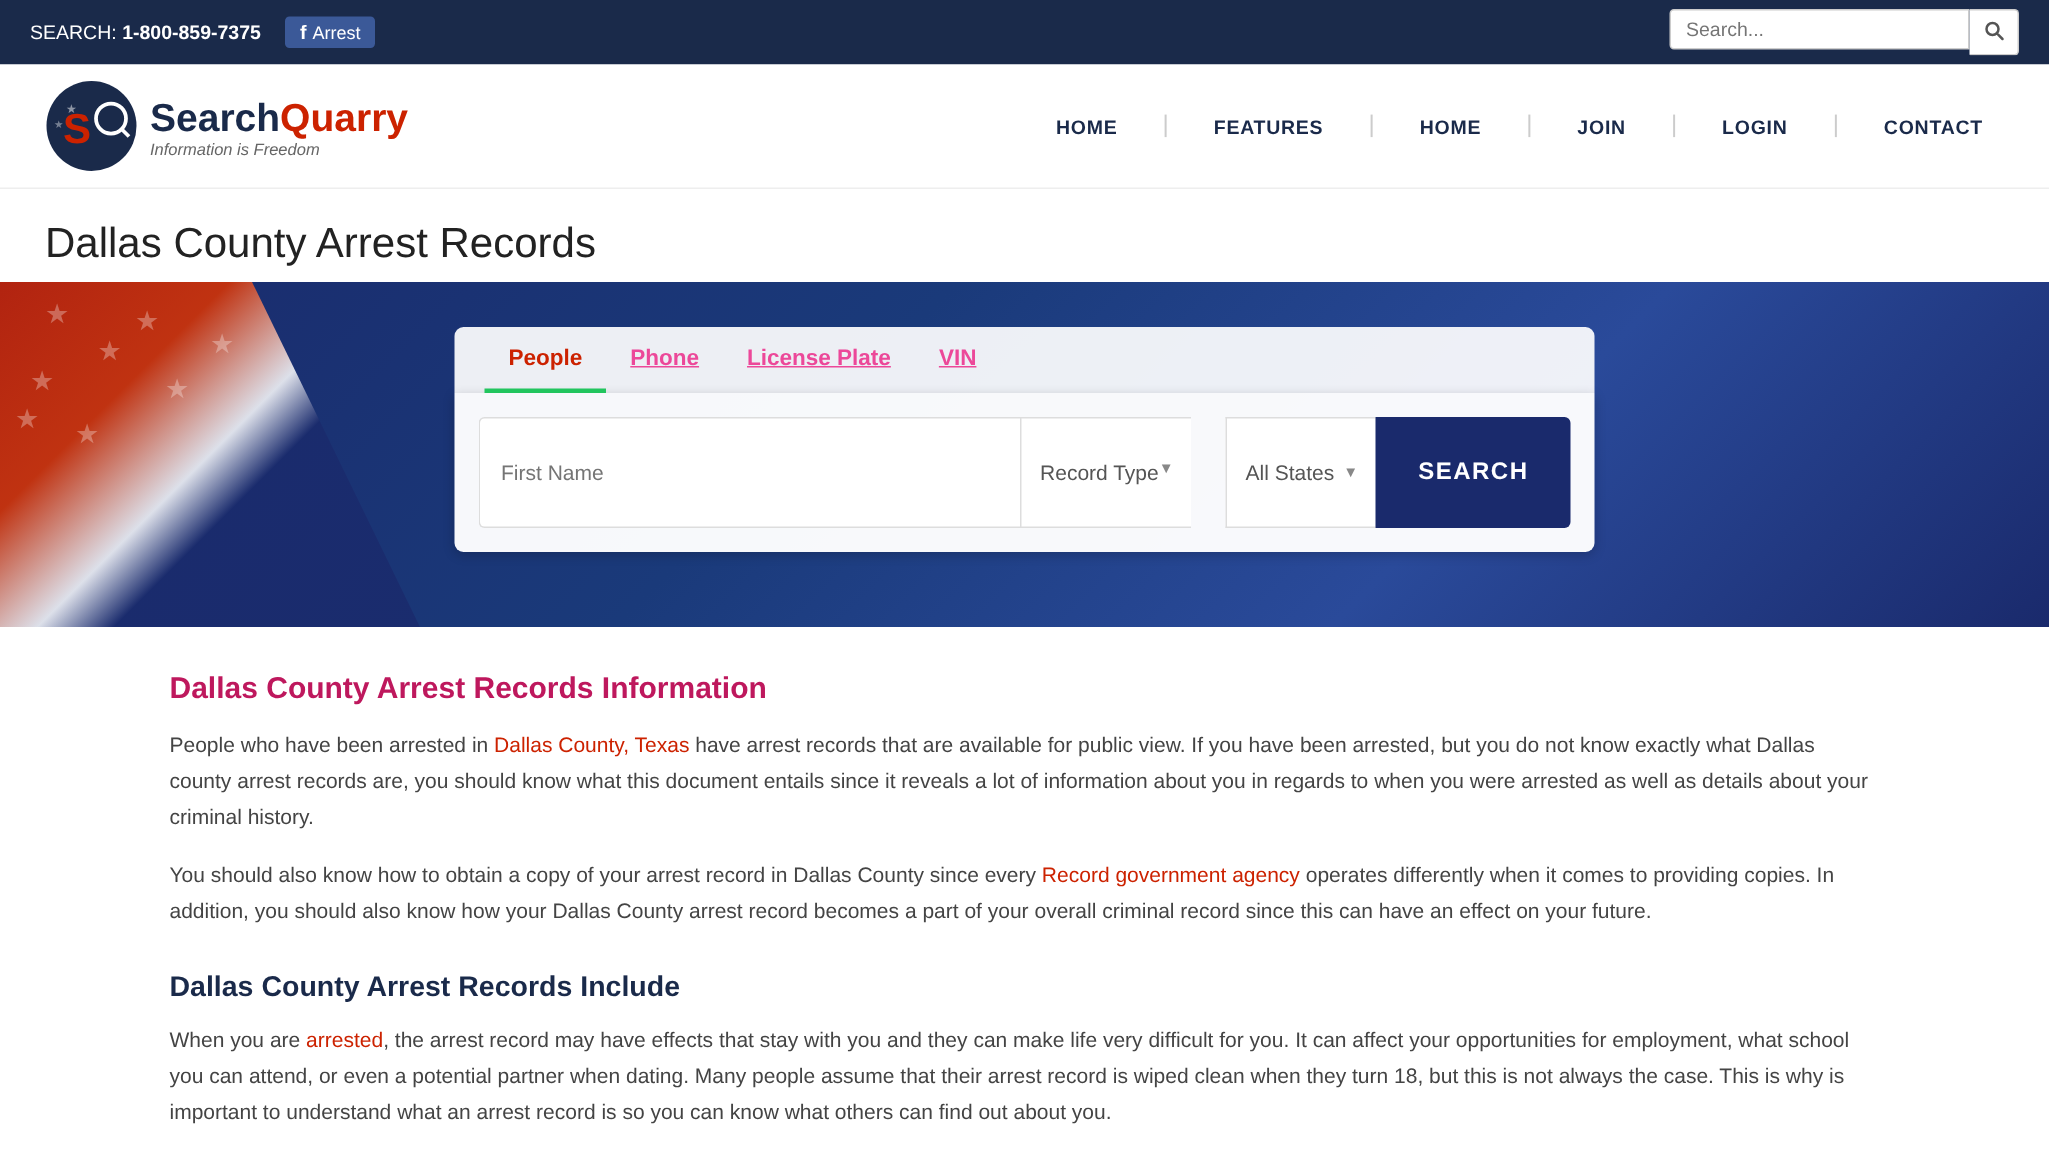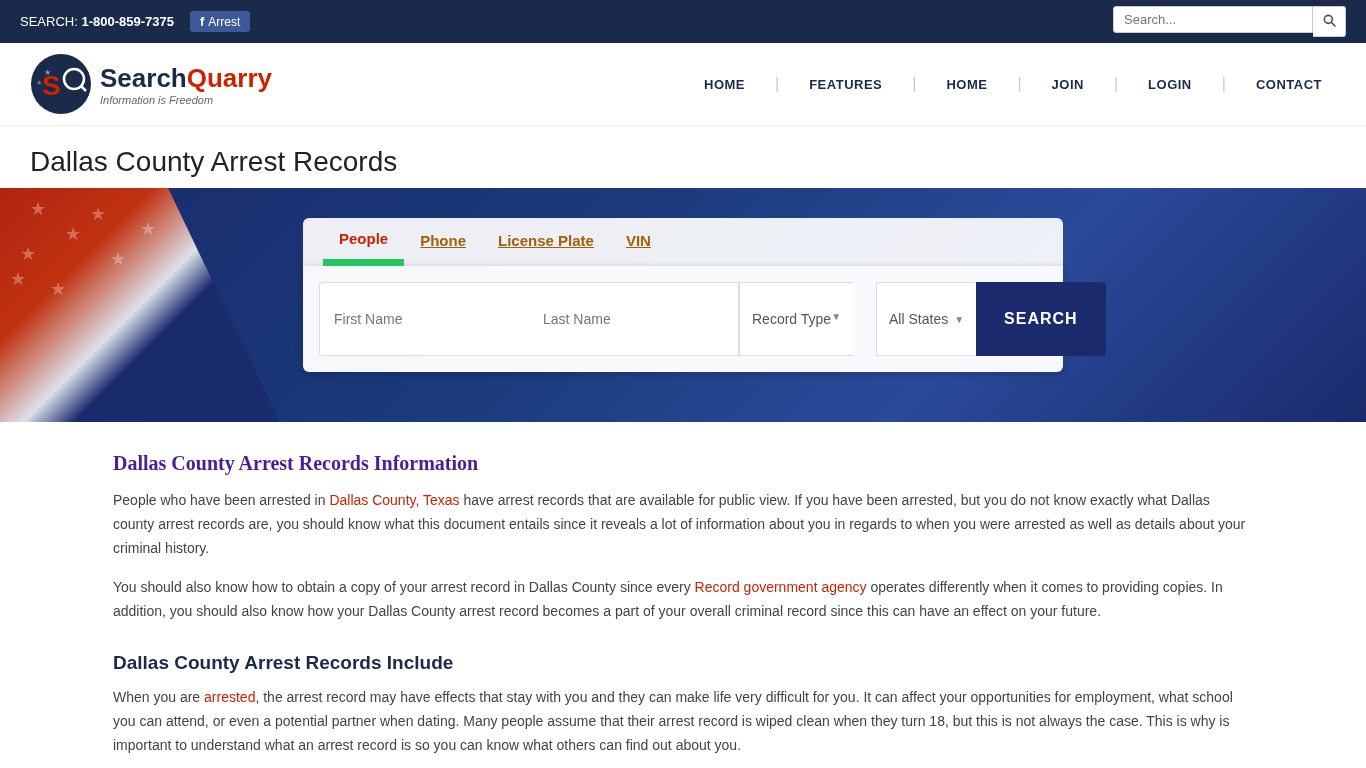--- a/index.html
+++ b/index.html
@@ -129,26 +129,26 @@
       border-radius: 6px 6px 0 0;
       display: flex;
       align-items: center;
       padding: 0 20px;
       gap: 0;
     }
     .search-tab {
       padding: 12px 16px;
       font-size: 15px;
       cursor: pointer;
-      color: #a16207;
+      color: #ec4899;
       font-weight: bold;
       text-decoration: none;
       border-bottom: 3px solid transparent;
     }
-    .search-tab.active { color: #cc2200; border-bottom: 7px solid #22c55e; }
+    .search-tab.active { color: #cc2200; border-bottom: 3px solid #22c55e; }
     .search-tab.underlined { text-decoration: underline; }
 
     #search-form-row {
       background: rgba(255,255,255,0.97);
       border-radius: 0 0 6px 6px;
       display: flex;
       align-items: stretch;
       padding: 16px 16px;
       gap: 0;
       box-shadow: 0 2px 8px rgba(0,0,0,0.2);
@@ -204,23 +204,22 @@
 
     
     #content {
       max-width: 1200px;
       margin: 0 auto;
       padding: 30px 30px;
     }
     #content h2 {
       font-size: 20px;
       font-weight: bold;
-      color: #4c1d95;
+      color: #be185d;
       margin-bottom: 14px;
-      font-family: Liberation Serif, serif;
     }
     #content h3 {
       font-size: 19px;
       font-weight: bold;
       color: #1a2a4a;
       margin-top: 28px;
       margin-bottom: 12px;
     }
     #content p {
       font-size: 14px;
@@ -309,21 +308,20 @@
 
     <div id="search-tabs">
       <a class="search-tab active">People</a>
       <a class="search-tab underlined">Phone</a>
       <a class="search-tab underlined">License Plate</a>
       <a class="search-tab underlined">VIN</a>
     </div>
 
     <div id="search-form-row">
       <input class="search-input" type="text" placeholder="First Name" style="">
-      <input class="search-input" type="text" style="border-right: 1px solid rgb(221, 221, 221); border-left: none;" placeholder="Last Name">
       <div class="record-type-select">
         <span>Record Type</span>
         <span class="chevron">▼</span>
       </div>
       <div class="all-states-select">
         <span>All States</span>
         <span class="chevron">▼</span>
       </div>
       <button id="search-btn">SEARCH</button>
     </div>

